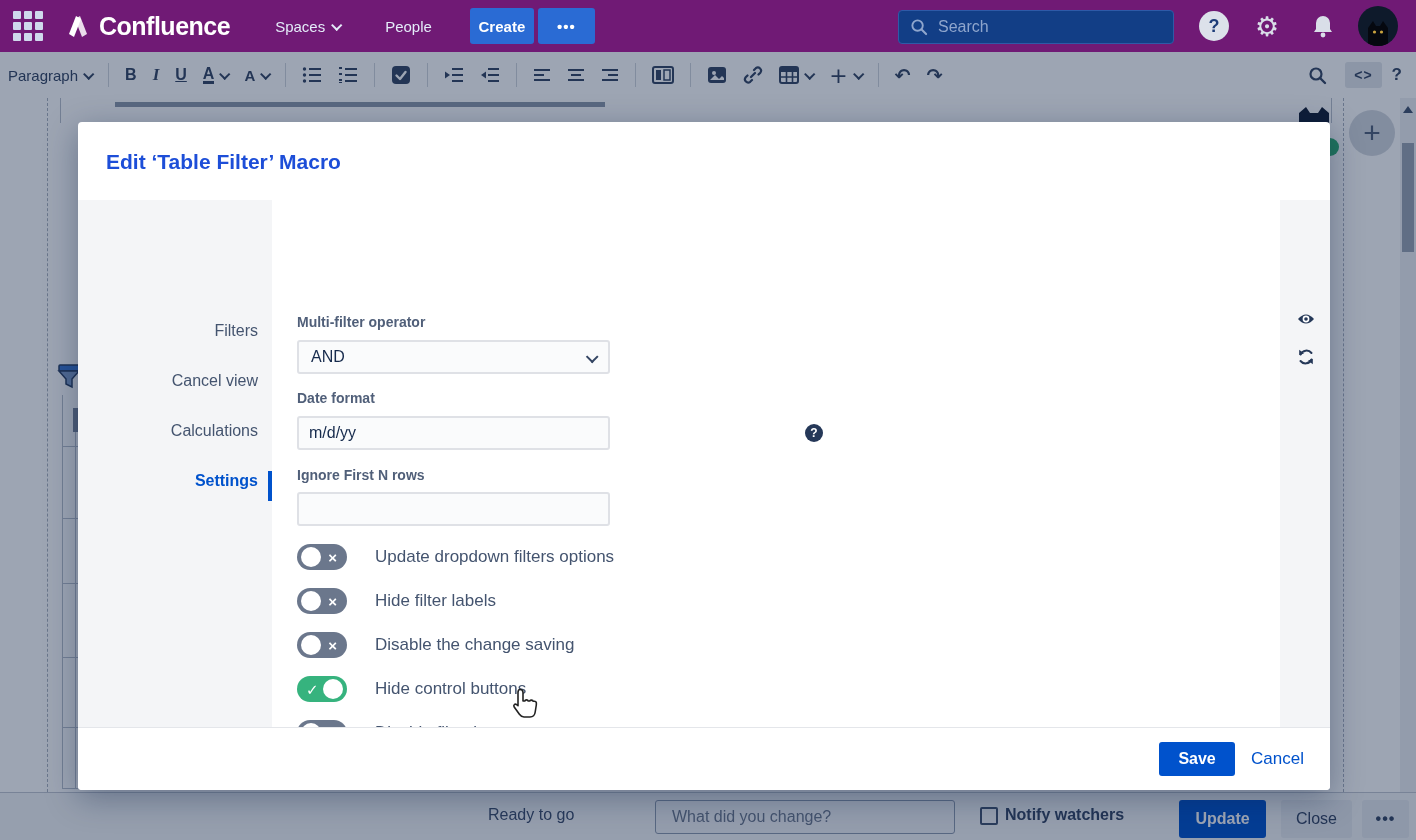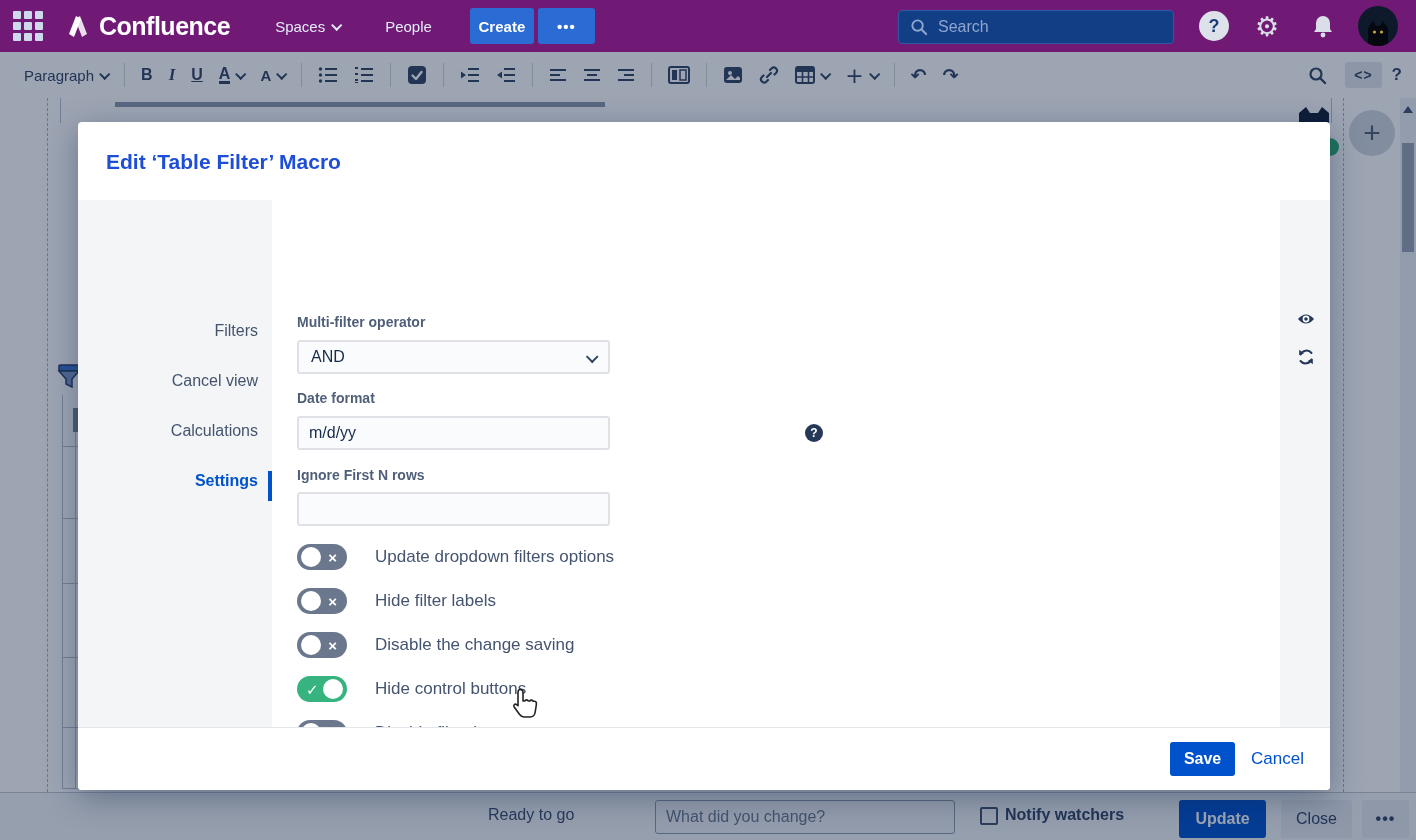--- a/index.html
+++ b/index.html
@@ -22,21 +22,21 @@
   #nav-search input::placeholder{color:#8fa6cd}
   .nav-icon{position:absolute;top:0;height:52px;display:flex;align-items:center;justify-content:center;cursor:pointer}
   #nav-help{left:1197px;width:34px}
   #nav-help .q{width:30px;height:30px;border-radius:50%;background:#dce1ea;color:#1d3c78;font-weight:700;font-size:18px;display:flex;align-items:center;justify-content:center}
   #nav-gear{left:1248px;width:38px;color:#d9dee8;font-size:27px;font-family:"DejaVu Sans",sans-serif}
   #nav-bell{left:1304px;width:38px}
   #nav-avatar{left:1356px;width:44px}
   .avatar-circle{width:40px;height:40px;border-radius:50%;background:#0e1a2b;overflow:hidden;display:flex;align-items:flex-end;justify-content:center}
   
   #toolbar{position:absolute;left:0;top:52px;width:1416px;height:46px;background:#fff;z-index:1;
-           display:flex;align-items:center;color:#344563;padding-left:16px;box-sizing:border-box}
+           display:flex;align-items:center;color:#344563;box-sizing:border-box}
   .tb-item{display:flex;align-items:center;gap:6px;padding:4px 8px;border-radius:3px;cursor:pointer;color:#344563}
   .tb-sep{width:1px;height:24px;background:#d0d5dd;margin:0 8px}
   .tb-text{font-size:15px}
   .tb-b{font-weight:800;font-size:16px}
   .tb-i{font-style:italic;font-weight:700;font-family:"Liberation Serif",serif;font-size:17px}
   .tb-u{text-decoration:underline;font-weight:600;font-size:16px}
   .tb-A{font-weight:700;font-size:16px;border-bottom:3px solid #344563;line-height:15px}
   .tb-glyph{font-family:"DejaVu Sans",sans-serif;font-size:19px;font-weight:700}
   #tb-right{position:absolute;right:14px;top:52px;height:46px;display:flex;align-items:center;gap:10px;z-index:1;color:#344563}
   #tb-source{background:#e3e6eb;border-radius:3px;padding:5px 9px;font-weight:700;font-size:14px;letter-spacing:1px;cursor:pointer}
@@ -58,21 +58,21 @@
   #scroll-thumb{left:1402px;top:143px;width:12px;height:109px;background:#9aa4b2;cursor:pointer}
   .scroll-arrow{left:1403px;width:0;height:0;border-left:5px solid transparent;border-right:5px solid transparent;cursor:pointer}
   #scroll-up{top:106px;border-bottom:7px solid #42526e}
   #scroll-down{top:799px;border-top:7px solid #42526e}
   
   #overlay{position:absolute;left:0;top:52px;width:1416px;height:788px;background:rgba(9,30,66,0.40);z-index:5}
   
   #bottombar{position:absolute;left:0;top:792px;width:1416px;height:56px;background:#f4f5f7;border-top:1px solid #c1c7d0;z-index:1;box-sizing:border-box}
   #status-text{position:absolute;left:488px;top:13px;font-size:16px;color:#3c4d6b}
   #comment-input{position:absolute;left:655px;top:7px;width:300px;height:34px;box-sizing:border-box;border:1px solid #8d99ad;border-radius:3px;
-                 background:#f1f2f5;font-size:16px;color:#344563;padding:0 10px;font-family:inherit;outline:none}
+                 background:#f1f2f5;font-size:16px;color:#344563;padding:0 16px;font-family:inherit;outline:none}
   #comment-input::placeholder{color:#6b778c}
   #notify-box{position:absolute;left:980px;top:14px;width:14px;height:14px;border:2px solid #42526e;border-radius:2px;background:transparent;cursor:pointer}
   #notify-label{position:absolute;left:1005px;top:13px;font-size:16px;font-weight:600;color:#344563}
   .bb-btn{position:absolute;top:7px;height:38px;border-radius:3px;display:flex;align-items:center;justify-content:center;font-size:16px;cursor:pointer;box-sizing:border-box}
   #update-btn{left:1179px;width:87px;background:#0052cc;color:#fff;font-weight:700}
   #close-btn{left:1281px;width:71px;background:#e6e9ef;color:#344563}
   #more-btn{left:1362px;width:47px;background:#e6e9ef;color:#344563;font-weight:700;letter-spacing:1px}
   
   #modal{position:absolute;left:78px;top:122px;width:1252px;height:668px;background:#fff;border-radius:4px;z-index:20;
          box-shadow:0 8px 32px rgba(9,30,66,.35)}
@@ -100,21 +100,21 @@
   .toggle.on{background:#36b37e}
   .t-knob{position:absolute;top:3px;width:20px;height:20px;border-radius:50%;background:#fff}
   .toggle.off .t-knob{left:4px}
   .toggle.on .t-knob{right:4px}
   .t-sym{position:absolute;top:50%;transform:translateY(-50%);color:#fff;font-weight:700;font-size:15px;line-height:1}
   .toggle.off .t-sym{right:10px}
   .toggle.on .t-sym{left:9px}
   .toggle-label{font-size:17px;color:#44546f;white-space:nowrap}
   #modal-footer{position:absolute;left:0;top:605px;width:1252px;height:63px;border-top:1px solid #e4e6ea;border-radius:0 0 4px 4px;
                 display:flex;align-items:center;justify-content:flex-end;gap:16px;padding-right:26px;box-sizing:border-box;background:#fff}
-  #save-btn{width:65px;height:34px;background:#0052cc;color:#fff;font-size:16px;font-weight:700;border-radius:3px;
+  #save-btn{width:76px;height:34px;background:#0052cc;color:#fff;font-size:16px;font-weight:700;border-radius:3px;
             display:flex;align-items:center;justify-content:center;cursor:pointer}
   #cancel-link{font-size:17px;color:#0052cc;cursor:pointer}
   #cursor-hand{position:absolute;left:240px;top:488px;z-index:30}
 </style>
 </head>
 <body>
 
 <div class="behind dashed-v" style="left:47px;top:98px;height:694px"></div>
 <div class="behind dashed-v" style="left:1343px;top:98px;height:694px"></div>
 <div class="behind" id="macro-box"></div>

